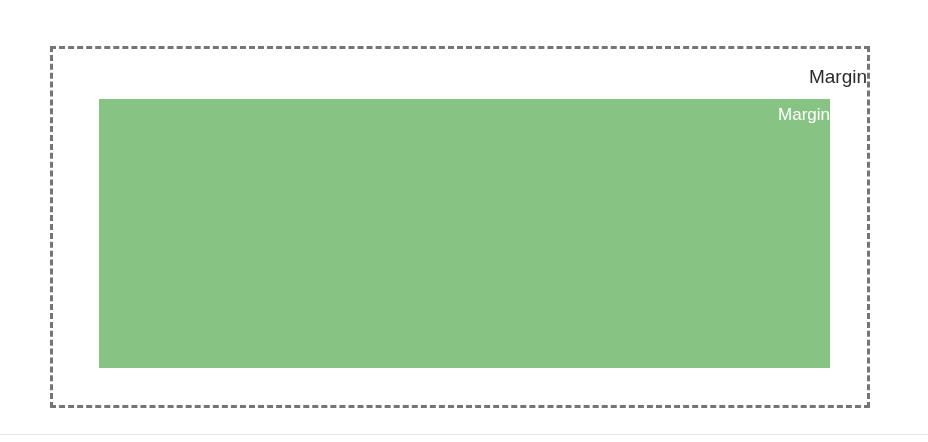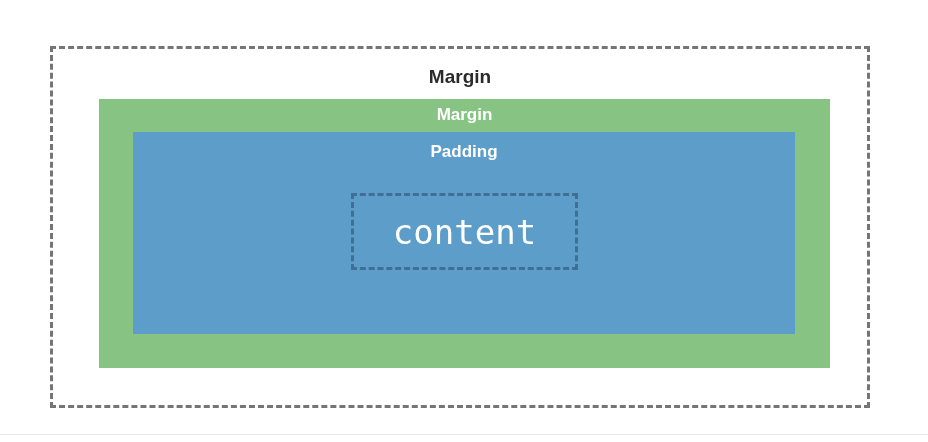--- a/index.html
+++ b/index.html
@@ -68,24 +68,23 @@
     border: 3px dashed #3f6f94;
     display: flex;
     align-items: center;
     justify-content: center;
   }
 
   
   .label {
     position: absolute;
     width: 100%;
-    text-align: center;
+    text-align: right;
     left: 0;
     white-space: nowrap;
-    font-weight: bold;
   }
   #margin-label {
     top: 17px;
     font-size: 19px;
     color: #2b2b2b;
   }
   #border-label {
     top: 6px;
     font-size: 17px;
     color: #ffffff;
@@ -119,27 +118,18 @@
 <div id="box-model-diagram">
 
   <div id="margin-box">
 
     <div class="label" id="margin-label">Margin</div>
 
     <div id="border-box">
 
       <div class="label" id="border-label">Margin</div>
 
-      <div id="padding-box">
-
-        <div class="label" id="padding-label">Padding</div>
-
-        <div id="content-box">
-          <span id="content-label">content</span>
-        </div>
-
-      </div>
     </div>
   </div>
 
   <div id="bottom-divider"></div>
 
 </div>
 
 </body></html>

